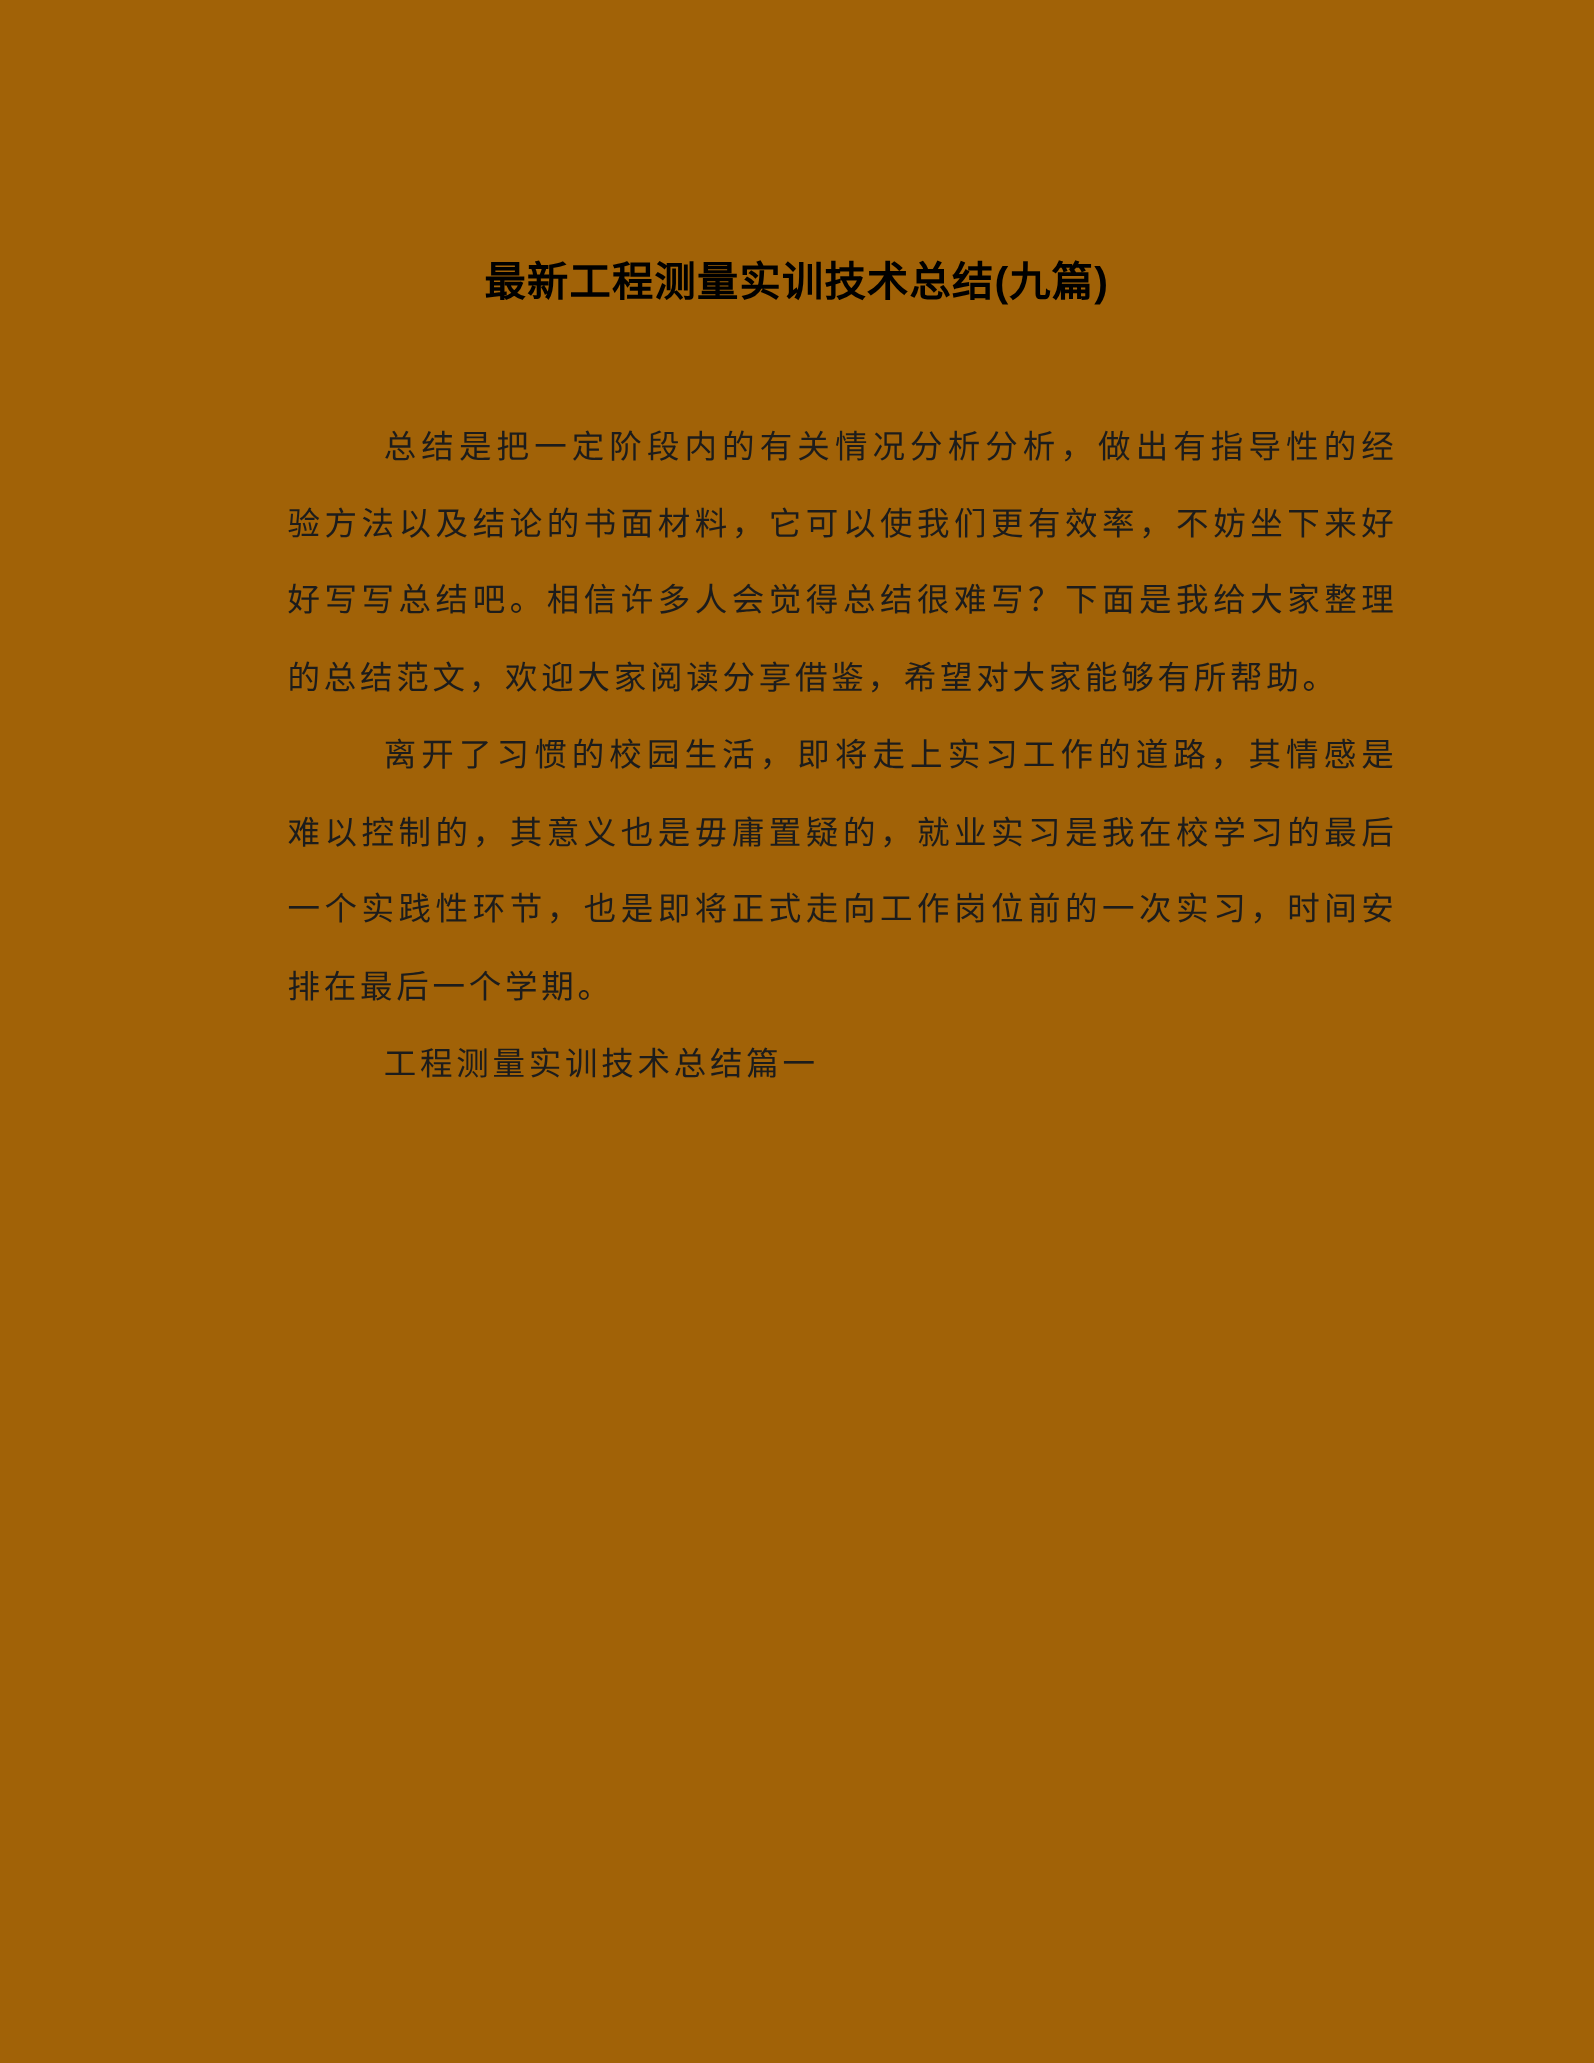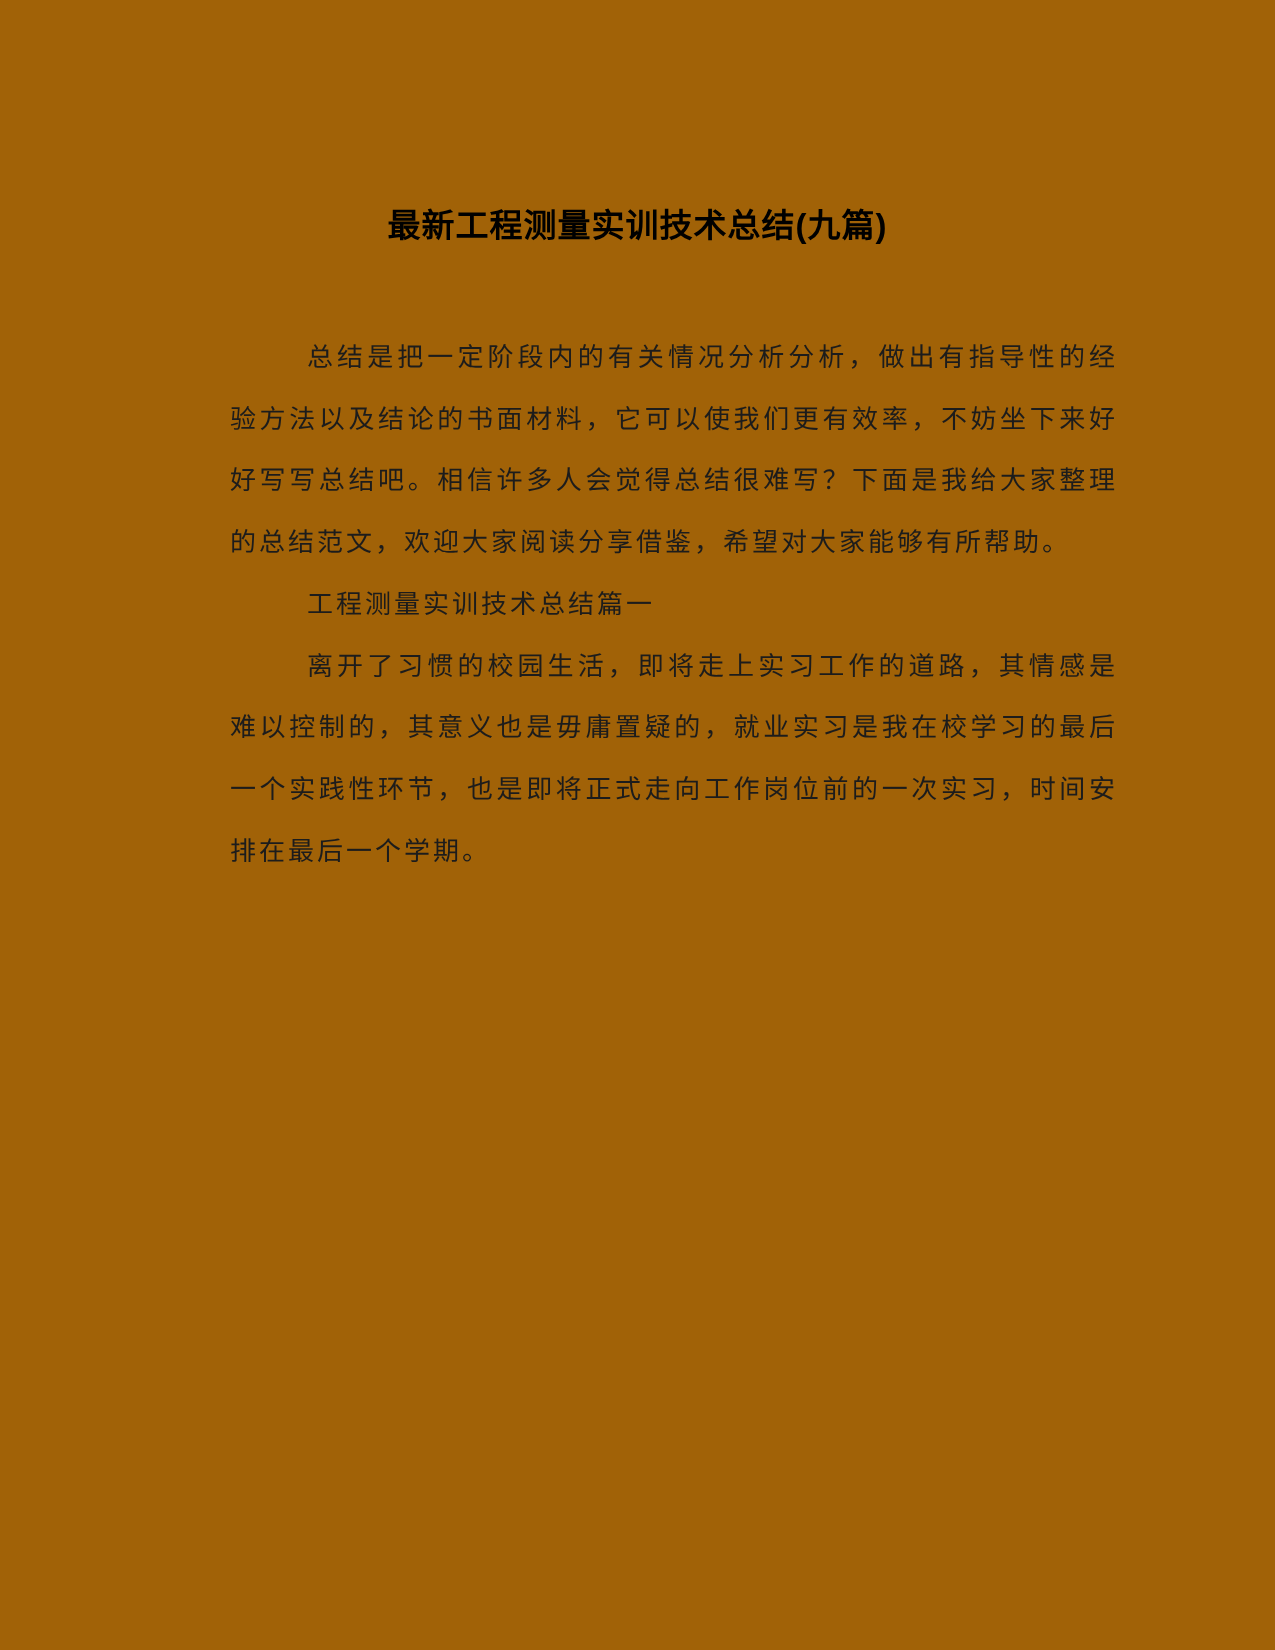--- a/index.html
+++ b/index.html
@@ -49,16 +49,16 @@
   }
 </style>
 </head>
 <body>
 
 <div class="page">
   <h1 class="doc-title">最新工程测量实训技术总结(九篇)</h1>
 
   <div class="doc-body">
     <p>总结是把一定阶段内的有关情况分析分析，做出有指导性的经验方法以及结论的书面材料，它可以使我们更有效率，不妨坐下来好好写写总结吧。相信许多人会觉得总结很难写？下面是我给大家整理的总结范文，欢迎大家阅读分享借鉴，希望对大家能够有所帮助。</p>
+    <p>离开了习惯的校园生活，即将走上实习工作的道路，其情感是难以控制的，其意义也是毋庸置疑的，就业实习是我在校学习的最后一个实践性环节，也是即将正式走向工作岗位前的一次实习，时间安排在最后一个学期。</p>
     <p>工程测量实训技术总结篇一</p>
-    <p>离开了习惯的校园生活，即将走上实习工作的道路，其情感是难以控制的，其意义也是毋庸置疑的，就业实习是我在校学习的最后一个实践性环节，也是即将正式走向工作岗位前的一次实习，时间安排在最后一个学期。</p>
   </div>
 </div>
 
 </body></html>

